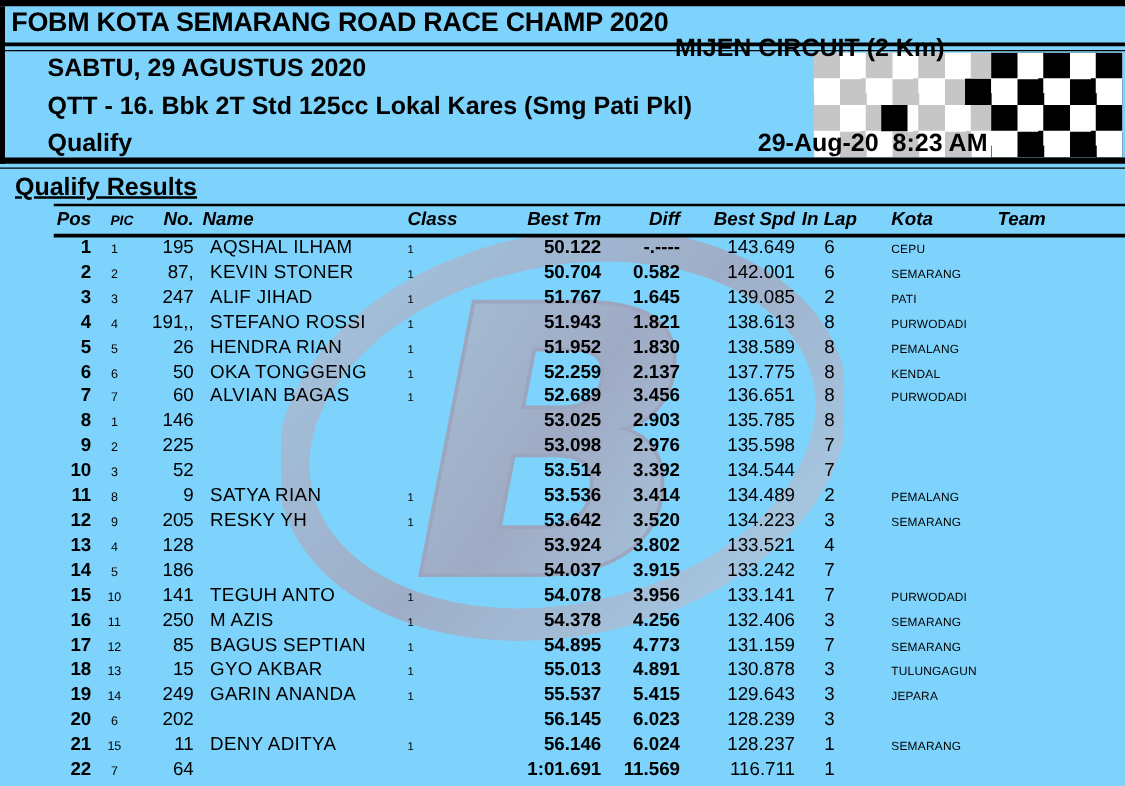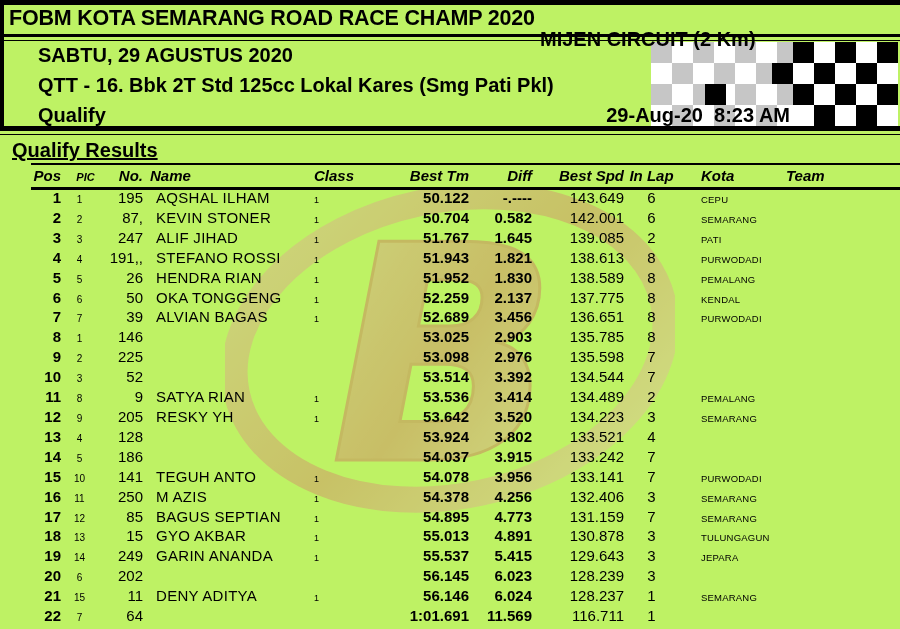--- a/index.html
+++ b/index.html
@@ -1,18 +1,18 @@
 <!DOCTYPE html>
 <html><head>
 <meta charset="utf-8">
 <style>
   * { margin:0; padding:0; box-sizing:border-box; }
   html,body { background:#fff; }
   body { font-family:"Liberation Sans", sans-serif; width:900px; height:629px; overflow:hidden; color:#000; }
-  .sheet { position:relative; width:900px; height:629px; background:#bef264; }
+  .sheet { position:relative; width:900px; height:629px; background:#7dd3fc; }
 
   
   .top-bar  { position:absolute; left:0; top:0; width:900px; height:5px; background:#000; }
   .left-bar { position:absolute; left:0; top:5px; width:4px; height:126px; background:#000; }
   .main-title { position:absolute; left:9px; top:6px; font-size:21.5px; font-weight:bold; letter-spacing:-0.2px; white-space:nowrap; }
   .rule-a { position:absolute; left:0; top:34px;   width:900px; height:3px;   background:#000; }
   .rule-b { position:absolute; left:0; top:39.5px; width:900px; height:1.8px; background:#000; }
   .rule-c { position:absolute; left:0; top:126px;  width:900px; height:5px;   background:#000; }
   .rule-d { position:absolute; left:0; top:133.5px;width:900px; height:1.5px; background:#000; }
 
@@ -35,21 +35,21 @@
   .class-line { position:absolute; left:38px;  top:74px;  font-size:20px; font-weight:bold; white-space:nowrap; }
   .session    { position:absolute; left:38px;  top:104px; font-size:20px; font-weight:bold; }
   .printed-at { position:absolute; right:110px; top:104px; font-size:20px; font-weight:bold; white-space:pre;margin-left:41px; }
 
   .section-title { position:absolute; left:12px; top:139px; font-size:20px; font-weight:bold;text-decoration:underline; }
 
   
   .watermark { position:absolute; left:225px; top:188px; width:450px; height:330px; opacity:0.42; pointer-events:none; }
 
   
-  .table { position:absolute; left:16px; top:163px; width:756px; }
+  .table { position:absolute; left:0; top:163px; width:756px;padding-left:28px; }
   .thin-rule  { margin-left:15px; width:870px; height:1.5px; background:#000; }
   .thick-rule { margin-left:15px; width:870px; height:3.5px; background:#000; }
 
   .header-row, .row {
     display:grid;
     grid-template-columns:45px 37px 45px 163px 100px 63px 63px 92px 55px 105px 1fr;
     align-items:baseline;
   }
   .header-row { height:22px; padding-top:3px; }
   .header-row .cell { font-size:15px; font-weight:bold; font-style:italic; }
@@ -202,21 +202,21 @@
           <div class="cell c-best_tm">52.259</div>
           <div class="cell c-diff">2.137</div>
           <div class="cell c-best_spd">137.775</div>
           <div class="cell c-in_lap">8</div>
           <div class="cell c-kota">KENDAL</div>
           <div class="cell c-team"></div>
         </div>
         <div class="row">
           <div class="cell c-pos">7</div>
           <div class="cell c-pic">7</div>
-          <div class="cell c-no">39</div>
+          <div class="cell c-no">60</div>
           <div class="cell c-name">ALVIAN BAGAS</div>
           <div class="cell c-cls">1</div>
           <div class="cell c-best_tm">52.689</div>
           <div class="cell c-diff">3.456</div>
           <div class="cell c-best_spd">136.651</div>
           <div class="cell c-in_lap">8</div>
           <div class="cell c-kota">PURWODADI</div>
           <div class="cell c-team"></div>
         </div>
         <div class="row">

